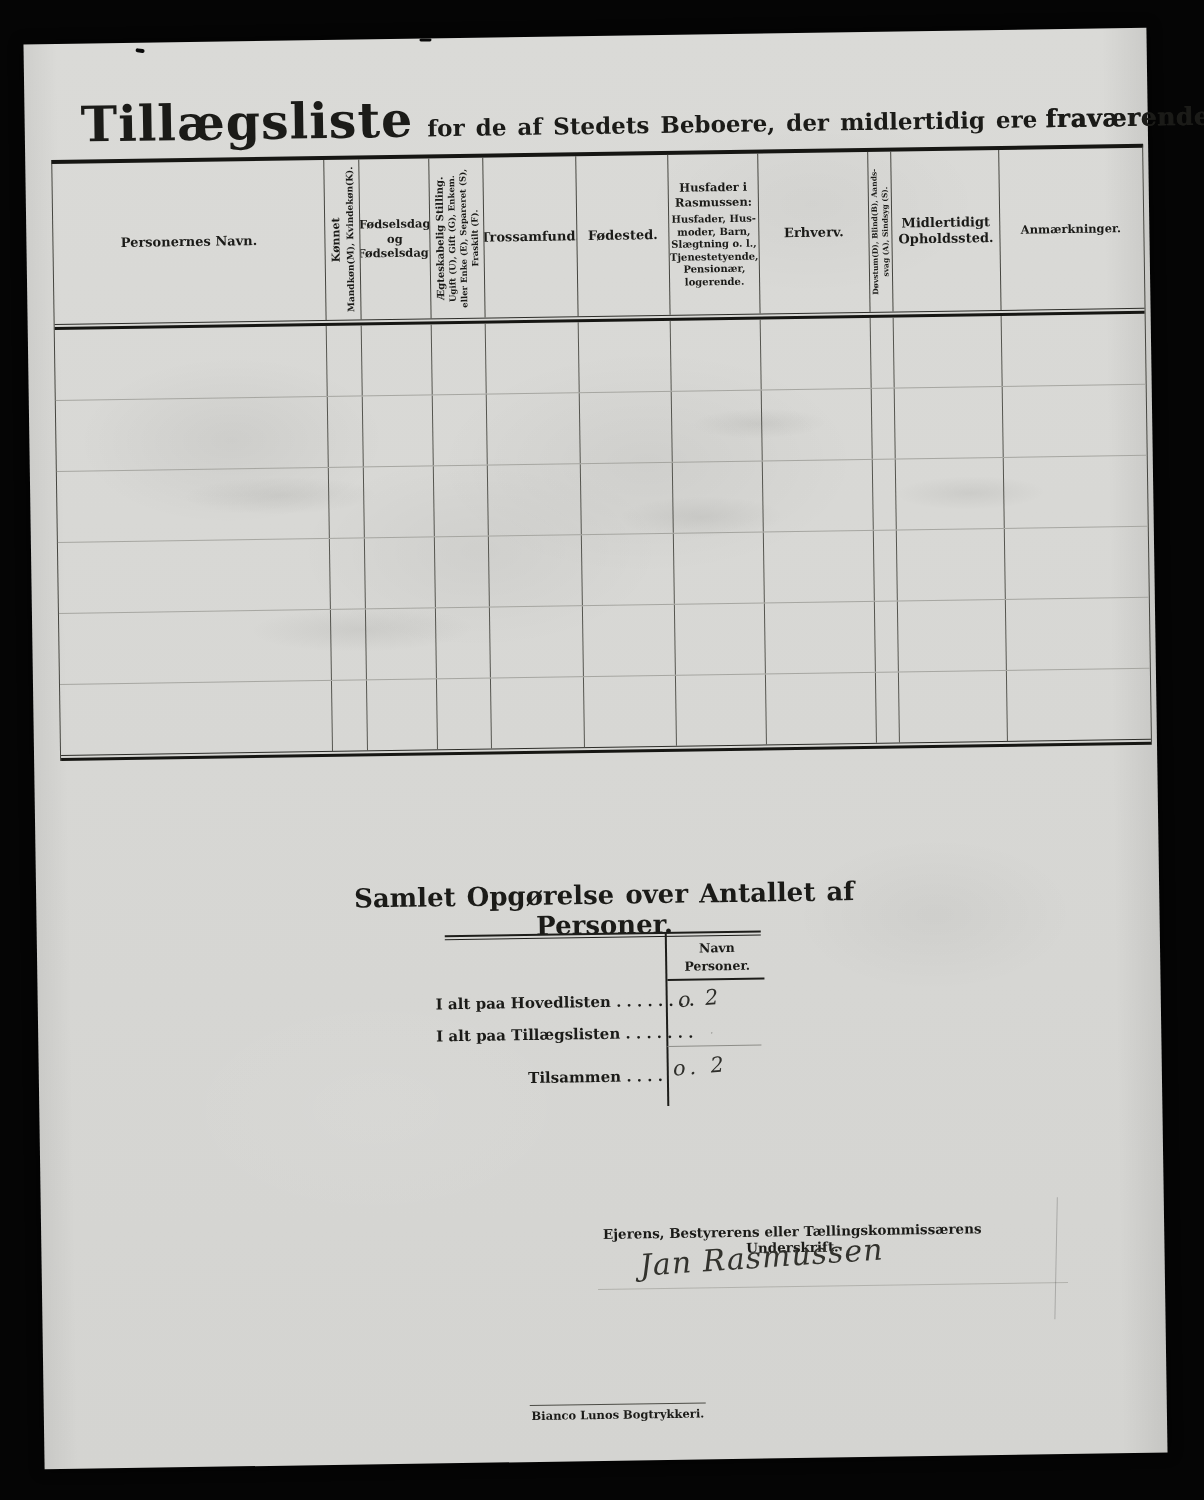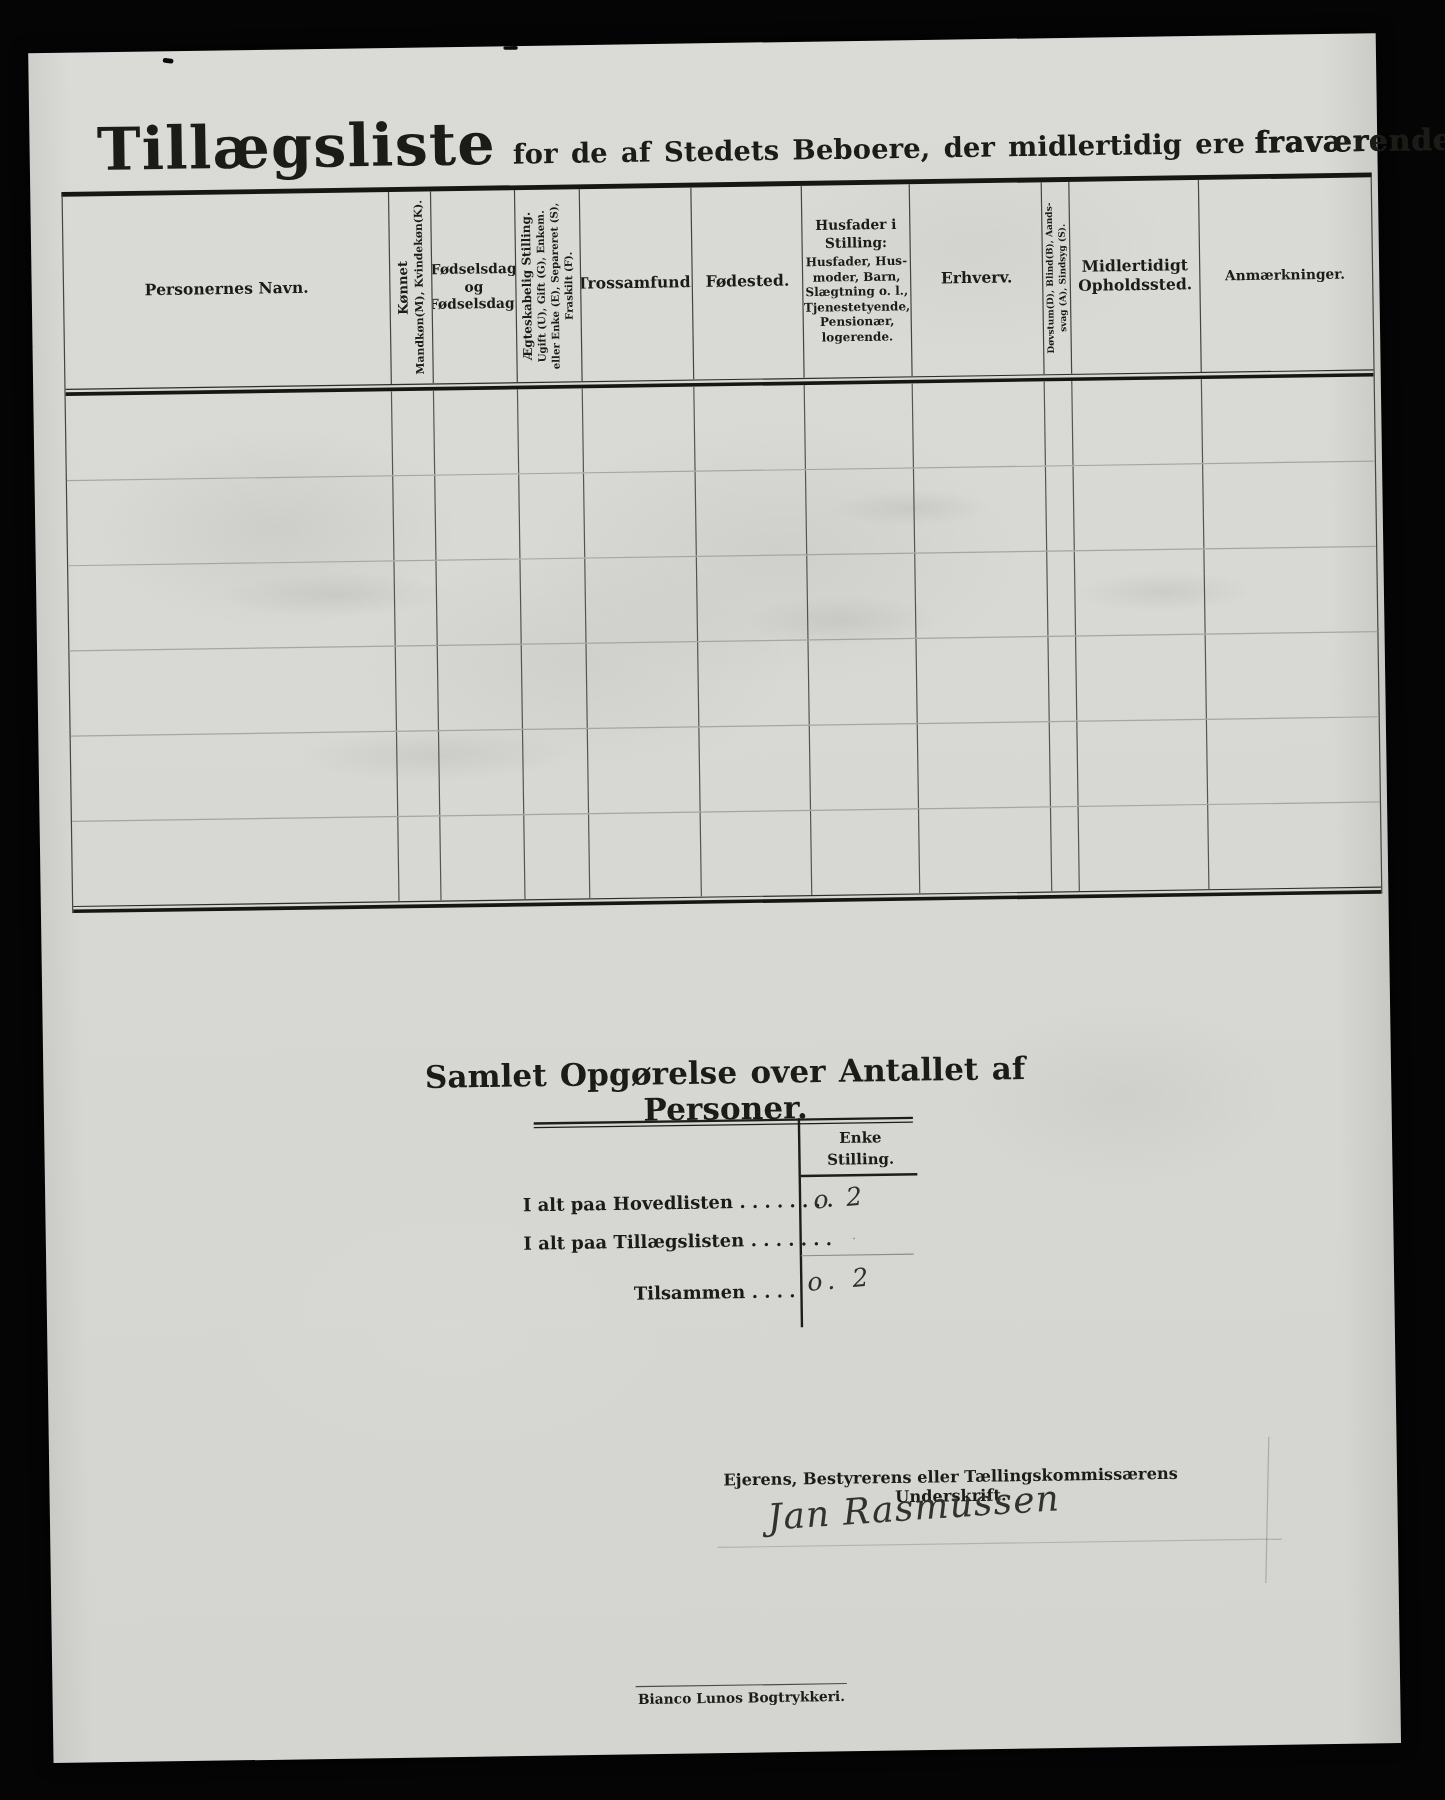--- a/index.html
+++ b/index.html
@@ -184,21 +184,21 @@
       <div class="hcell c5">
         <span class="hl hl-13">Trossamfund.</span>
       </div>
 
       <div class="hcell c6">
         <span class="hl hl-13">Fødested.</span>
       </div>
 
       <div class="hcell c7">
         <span class="hl hl-12">Husfader i</span>
-        <span class="hl hl-12">Stilling:</span>
+        <span class="hl hl-12">Rasmussen:</span>
         <span class="hsub">Husfader, Hus-moder, Barn, Slægtning o. l., Tjenestetyende, Pensionær, logerende.</span>
       </div>
 
       <div class="hcell c8">
         <span class="hl hl-13">Erhverv.</span>
       </div>
 
       <div class="hcell c9 vcell">
         <div class="vert">
           <span class="vl v-75">Døvstum(D), Blind(B), Aands-</span>
@@ -304,22 +304,22 @@
   <div class="smudge" style="left:560px;top:455px;width:220px;height:55px;"></div>
   <div class="smudge" style="left:640px;top:370px;width:180px;height:40px;"></div>
   <div class="smudge" style="left:840px;top:440px;width:200px;height:45px;"></div>
   <div class="smudge" style="left:180px;top:560px;width:300px;height:60px;"></div>
 
   <div class="sum-heading">Samlet Opgørelse over Antallet af Personer.</div>
 
   <div class="sum-topline"></div>
   <div class="sum-vline"></div>
   <div class="sum-colhead">
-    <span>Enke</span><br>
-    <span>Stilling.</span>
+    <span>Navn</span><br>
+    <span>Personer.</span>
   </div>
   <div class="sum-underline"></div>
 
   <div class="sum-label srow1">
     <span>I alt paa Hovedlisten</span><span class="dots"> . . . . . . . .</span>
   </div>
   <div class="sum-label srow2">
     <span>I alt paa Tillægslisten</span><span class="dots"> . . . . . . .</span>
   </div>
   <div class="sum-sumline"></div>

